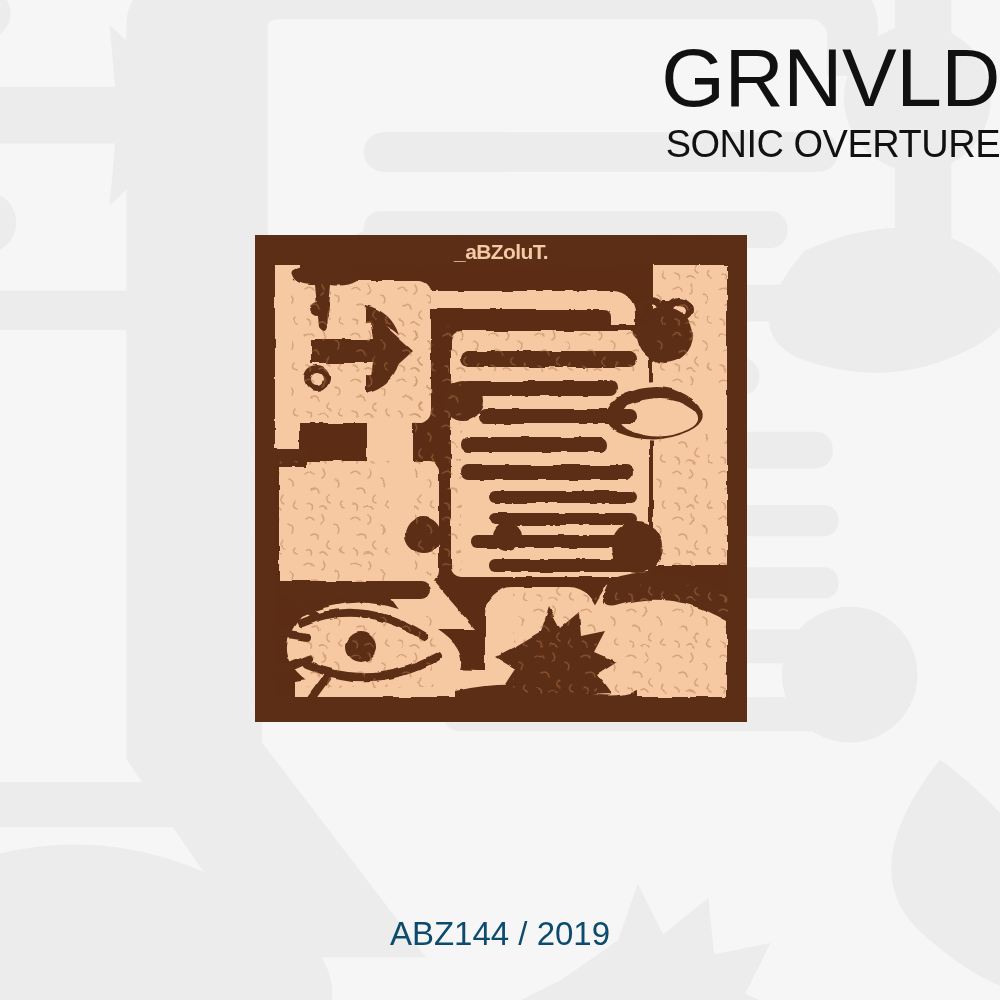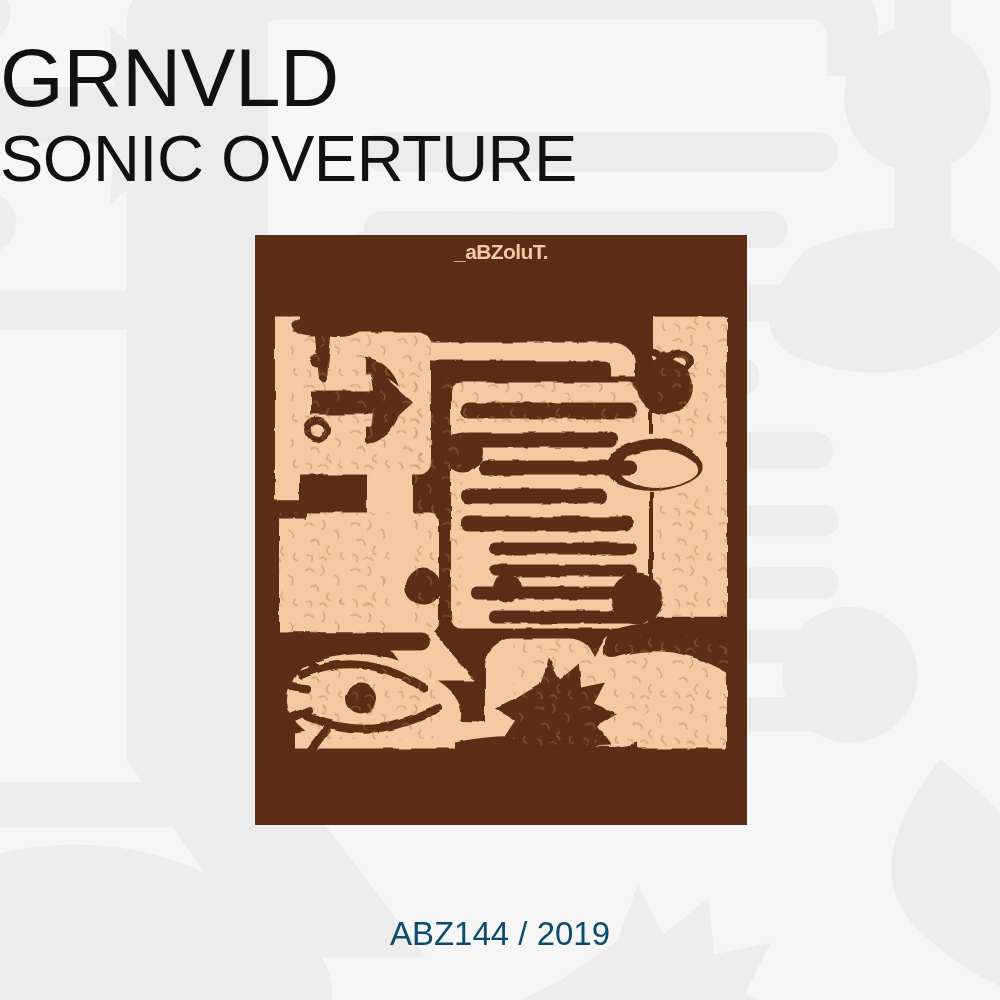--- a/index.html
+++ b/index.html
@@ -21,45 +21,45 @@
     position:absolute;
     left:-190px; top:-170px;
     width:1390px; height:1370px;
     opacity:1;
   }
 
   
   #text-top{
     position:absolute;
     left:0;right:0;top:38px;
-    text-align:left;
+    text-align:right;
     z-index:5;
   }
   #artist-title{
     font-size:82px;
     line-height:0.98;
     font-weight:400;
     letter-spacing:-0.5px;
     color:#111111;
     margin:0;
   }
   #release-title{
-    font-size:65px;
+    font-size:38px;
     line-height:1.08;
     font-weight:400;
     letter-spacing:-0.5px;
     color:#111111;
     margin:6px 0 0 0;
   }
 
   
   #artwork-frame{
     position:absolute;
     left:255px; top:235px;
-    width:492px; height:590px;
+    width:492px; height:487px;
     z-index:6;
     background:#5C2D14;
     overflow:hidden;
   }
   #artwork-svg{display:block;width:100%;height:100%;}
 
   #label-overlay{
     position:absolute;
     left:0;right:0;top:5px;
     text-align:center;

